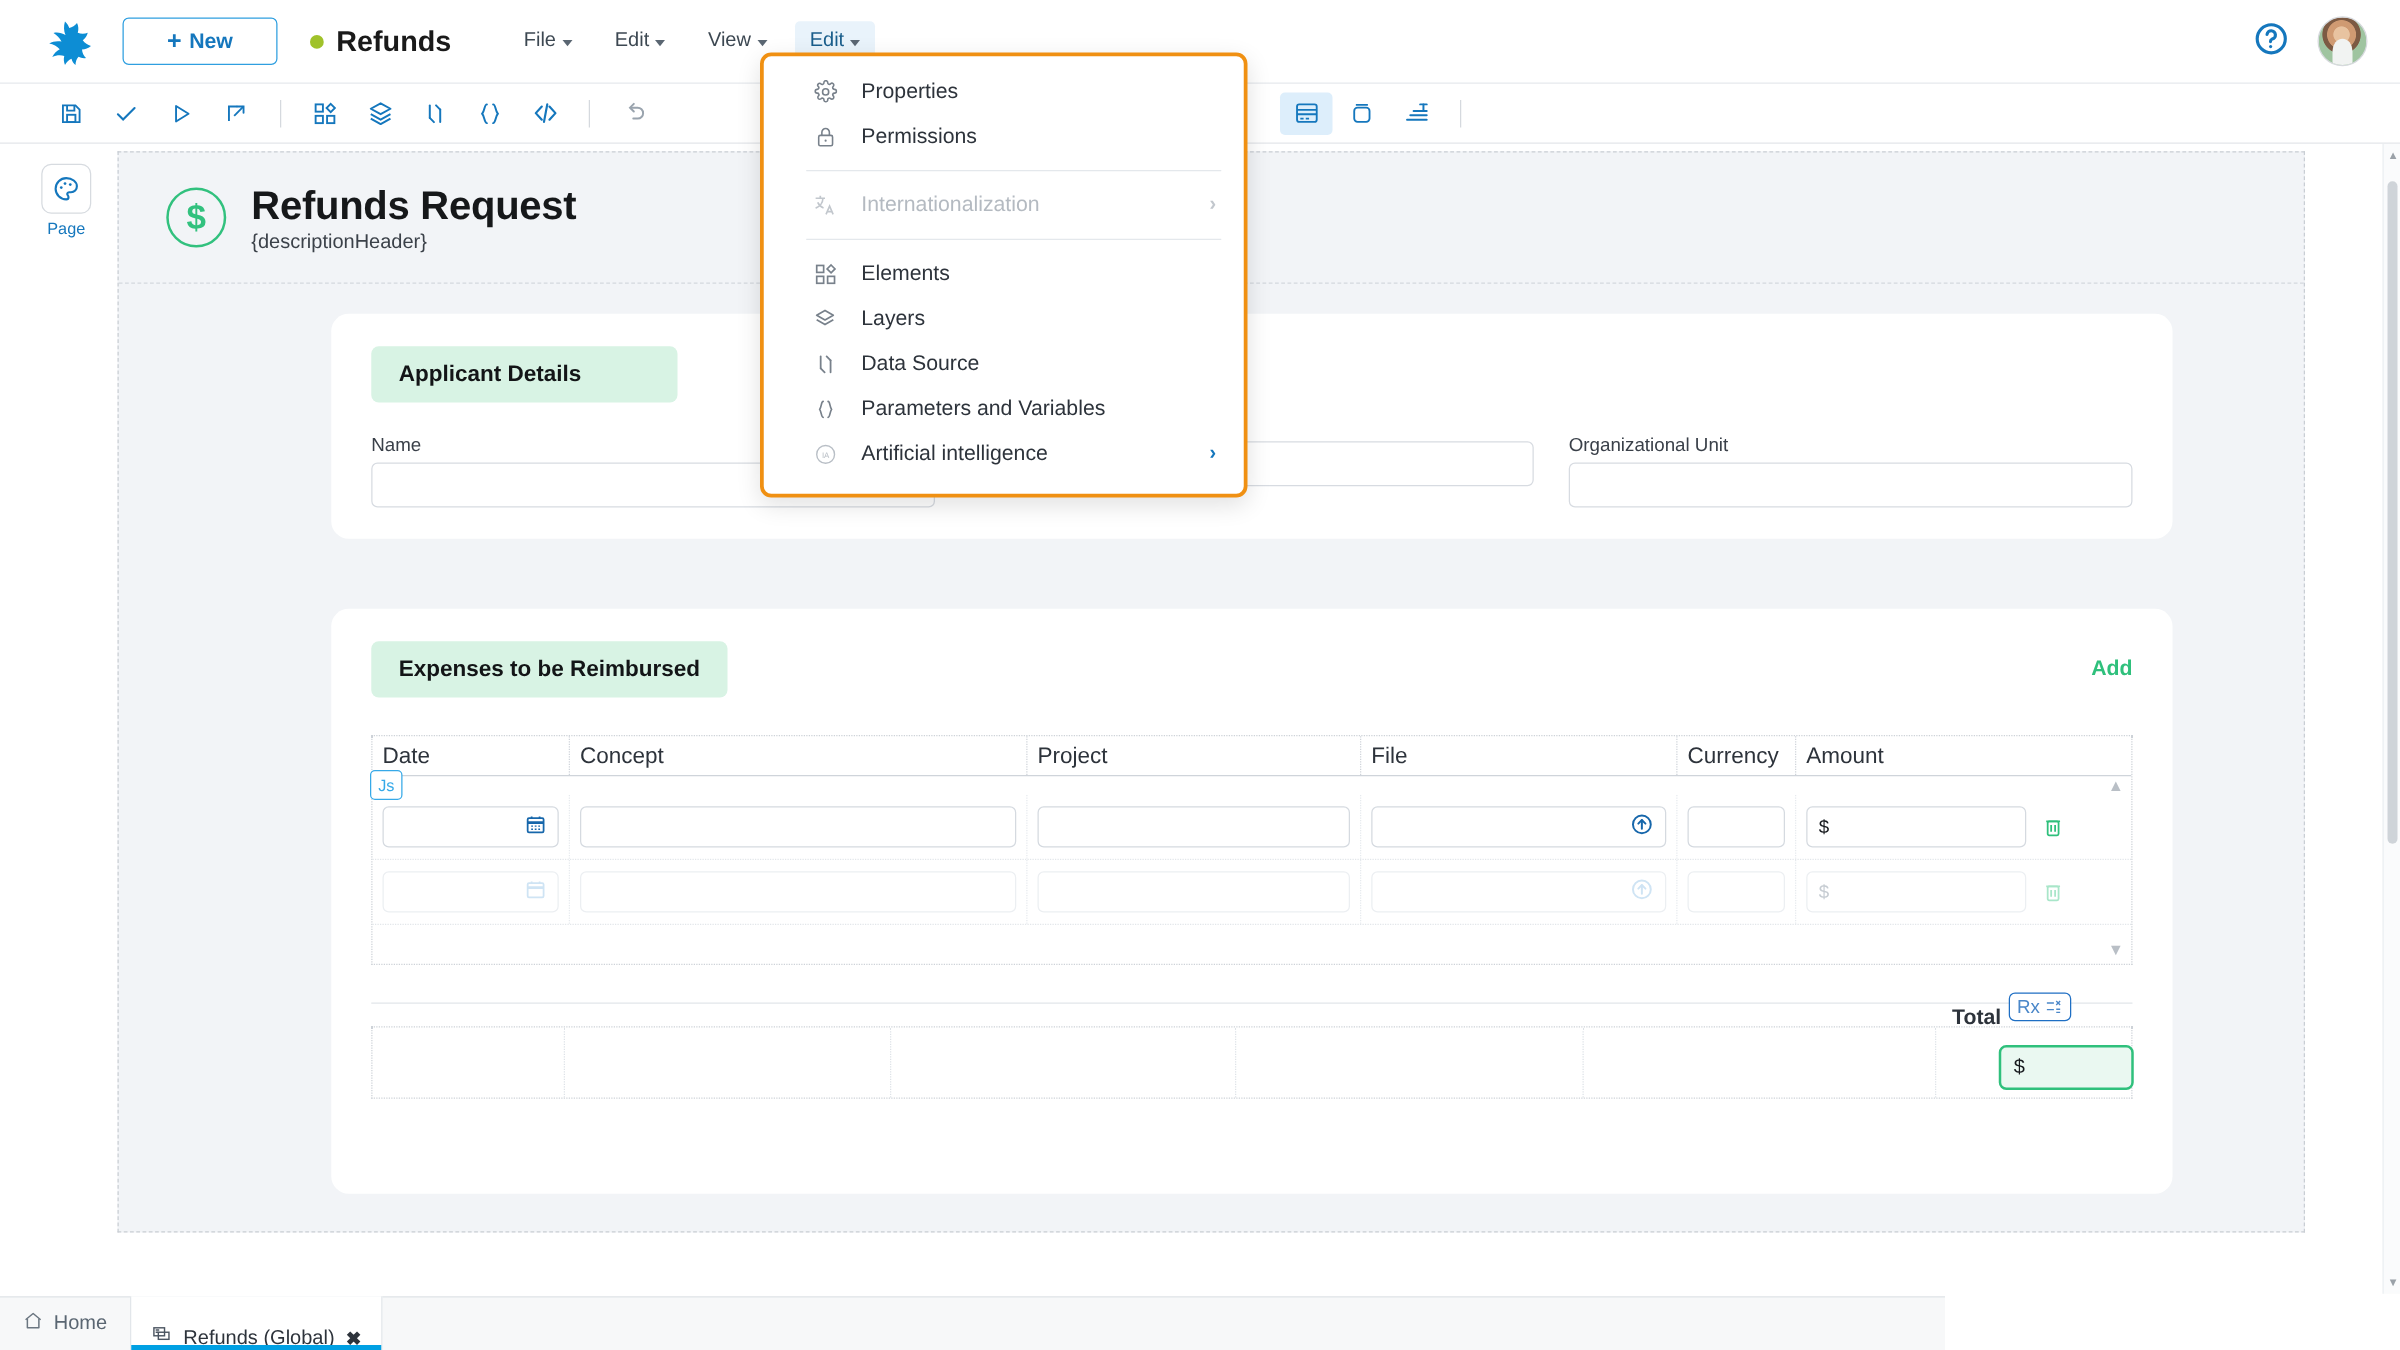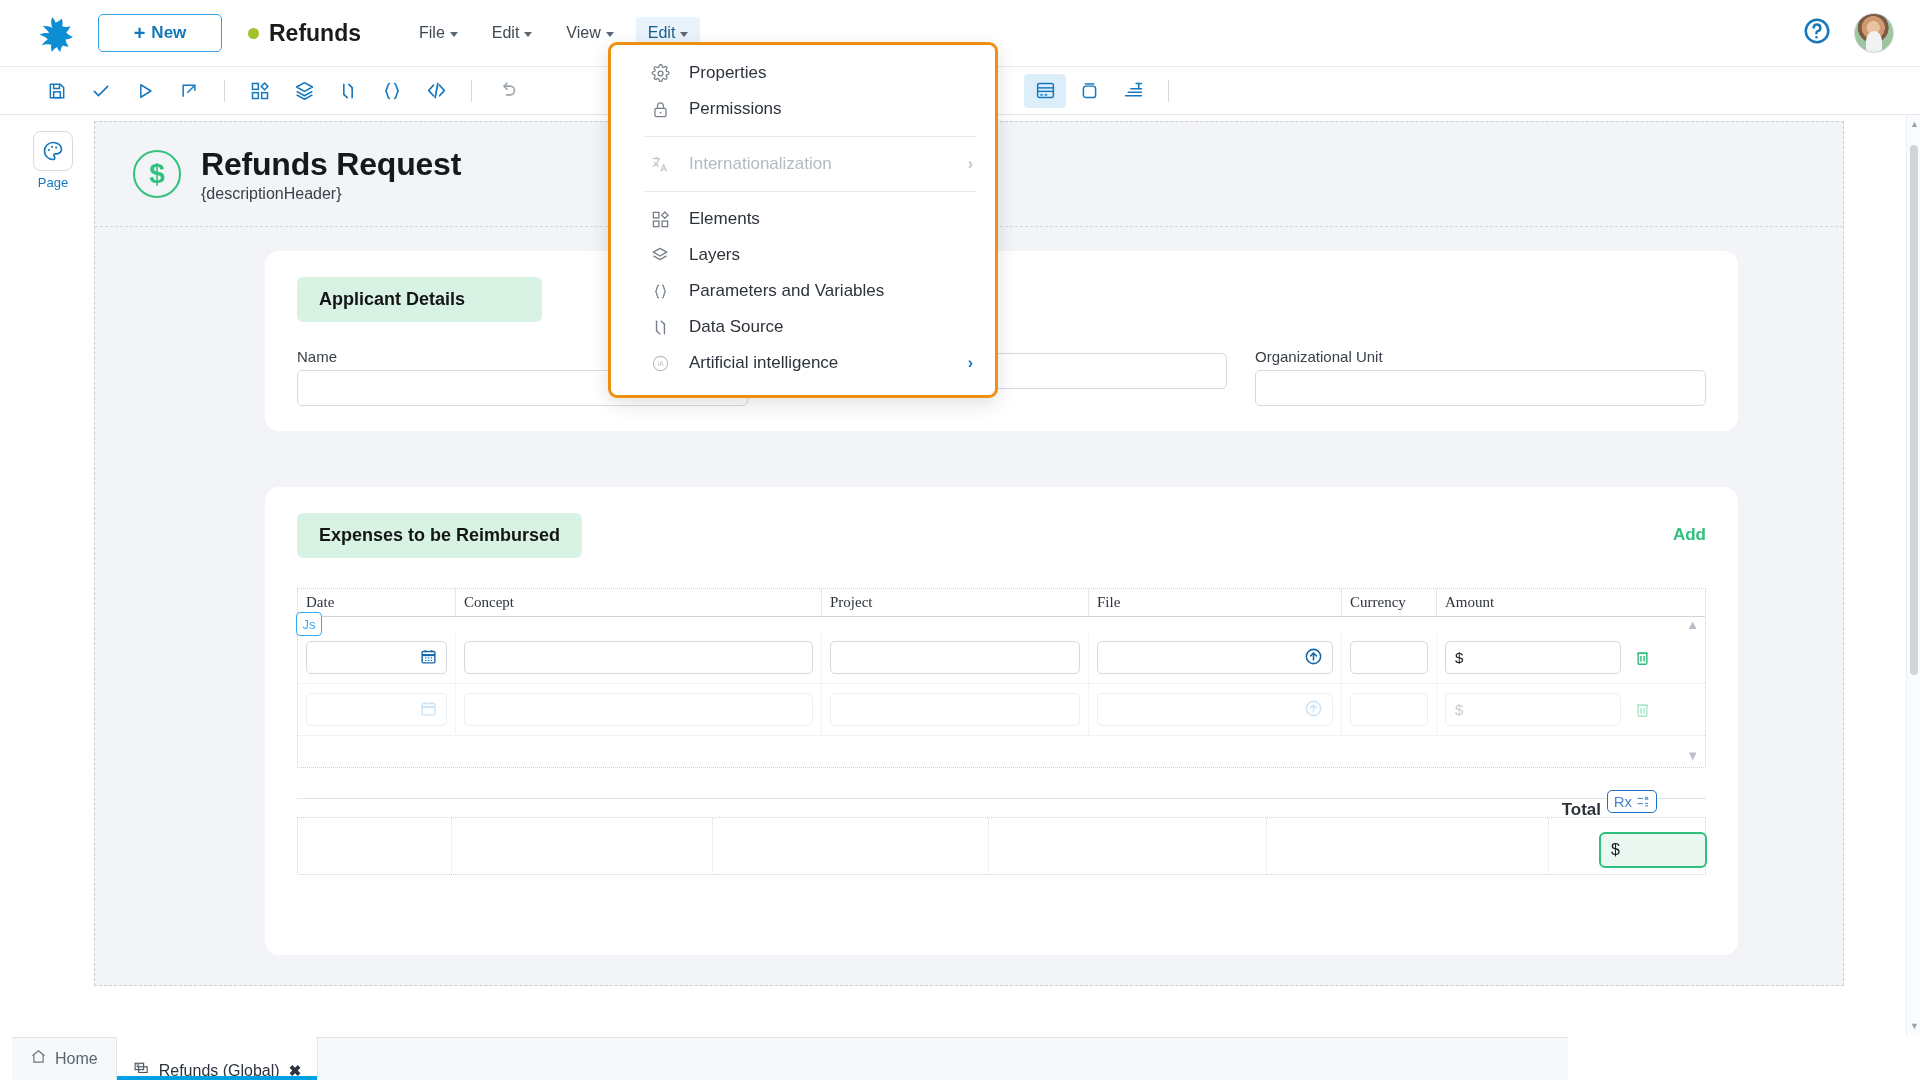--- a/index.html
+++ b/index.html
@@ -112,21 +112,21 @@
   .field-box {
     height:36px; border:1px solid #d7dbe1; border-radius:5px; background:#fff;
   }
 
   
   .tbl-head-row { display:flex; align-items:flex-start; justify-content:space-between; }
   .add-link { color:#2fc07c; font-size:17px; font-weight:bold; cursor:pointer; padding-top:12px; }
   .grid { margin-top:30px; border:1px dotted #cdd2d8; position:relative; }
   .grid-head { display:flex; border-bottom:1px solid #cfd4da; }
   .gh {
-    font-size:15px; color:#2d333b; padding:5px 8px; border-right:1px dotted #cfd4da;font-family:Liberation Serif, serif;
+    font-size:18px; color:#2d333b; padding:5px 8px; border-right:1px dotted #cfd4da;
   }
   .grid-row { display:flex; align-items:center; border-bottom:1px dotted #e2e6ea; position:relative; height:52px; }
   .gc { padding:0 8px; border-right:1px dotted #e6eaee; height:100%; display:flex; align-items:center; }
   .inp {
     height:33px; width:100%; border:1px solid #d5dae0; border-radius:5px; background:#fff;
     display:flex; align-items:center; padding:0 9px; font-size:15px; color:#15181c;
     justify-content:space-between;
   }
   .inp.ghost { border-color:#eceff2; color:#c6ccd2; }
   .js-badge {
@@ -174,21 +174,21 @@
   
   .vscroll {
     position:absolute; right:0; top:115px; width:14px; height:920px; background:#fafbfc;
     border-left:1px solid #eceff2;
   }
   .vthumb { position:absolute; top:30px; left:3px; width:8px; height:530px; background:#cfd4d9; border-radius:4px; }
   .vcap { position:absolute; left:3px; color:#9aa1a8; font-size:9px; }
 
   
   .taskbar {
-    position:absolute; bottom:0; left:12px; width:1556px; height:43px;
+    position:absolute; bottom:0; left:0; width:1556px; height:43px;
     background:#f7f8f9; border-top:1px solid #dfe3e7;
     display:flex; align-items:flex-end; z-index:6;
   }
   .tb-home {
     display:flex; align-items:center; gap:8px; padding:0 18px; height:43px;
     color:#5a6672; font-size:16px; cursor:pointer;
   }
   .tb-tab {
     display:flex; align-items:flex-end; gap:9px; padding:0 16px; height:43px;
     background:#fff; font-size:16px; color:#2d333b; cursor:pointer;
@@ -644,38 +644,38 @@
         <svg width="20" height="20" viewBox="0 0 24 24" fill="none" stroke="currentColor" stroke-width="1.6" stroke-linejoin="round">
             <path d="M12 4l8 4.6-8 4.6-8-4.6z"></path>
             <path d="M4 13l8 4.6 8-4.6"></path>
           </svg>
       </span>
       <span>Layers</span>
     </div>
 
     <div class="dd-item">
       <span class="dd-icon">
-        <svg width="19" height="19" viewBox="0 0 24 24" fill="none" stroke="currentColor" stroke-width="1.7" stroke-linecap="round">
-            <path d="M9.5 4C7.5 4 8 9 6 12c2 3 1.5 8 3.5 8"></path>
-          <path d="M14.5 4c2 0 1.5 5 3.5 8-2 3-1.5 8-3.5 8"></path>
-          </svg>
-      </span>
-      <span>Parameters and Variables</span>
-    </div>
-
-    <div class="dd-item">
-      <span class="dd-icon">
         <svg width="19" height="19" viewBox="0 0 24 24" fill="none" stroke="currentColor" stroke-width="1.8" stroke-linecap="round">
             <path d="M7 4v12"></path>
             <path d="M17 20V8"></path>
           <path d="M7 16l4 4"></path>
             <path d="M17 8l-4-4"></path>
           </svg>
       </span>
       <span>Data Source</span>
+    </div>
+
+    <div class="dd-item">
+      <span class="dd-icon">
+        <svg width="19" height="19" viewBox="0 0 24 24" fill="none" stroke="currentColor" stroke-width="1.7" stroke-linecap="round">
+            <path d="M9.5 4C7.5 4 8 9 6 12c2 3 1.5 8 3.5 8"></path>
+          <path d="M14.5 4c2 0 1.5 5 3.5 8-2 3-1.5 8-3.5 8"></path>
+          </svg>
+      </span>
+      <span>Parameters and Variables</span>
     </div>
 
     <div class="dd-item">
       <span class="dd-icon">
         <svg width="19" height="19" viewBox="0 0 24 24" fill="none" stroke="#b9bfc6" stroke-width="1.4">
           <circle cx="12" cy="12" r="9"></circle>
           <text x="12" y="15.2" font-size="8" fill="#b9bfc6" stroke="none" text-anchor="middle" font-family="Liberation Sans, sans-serif">IA</text>
         </svg>
       </span>
       <span>Artificial intelligence</span>

